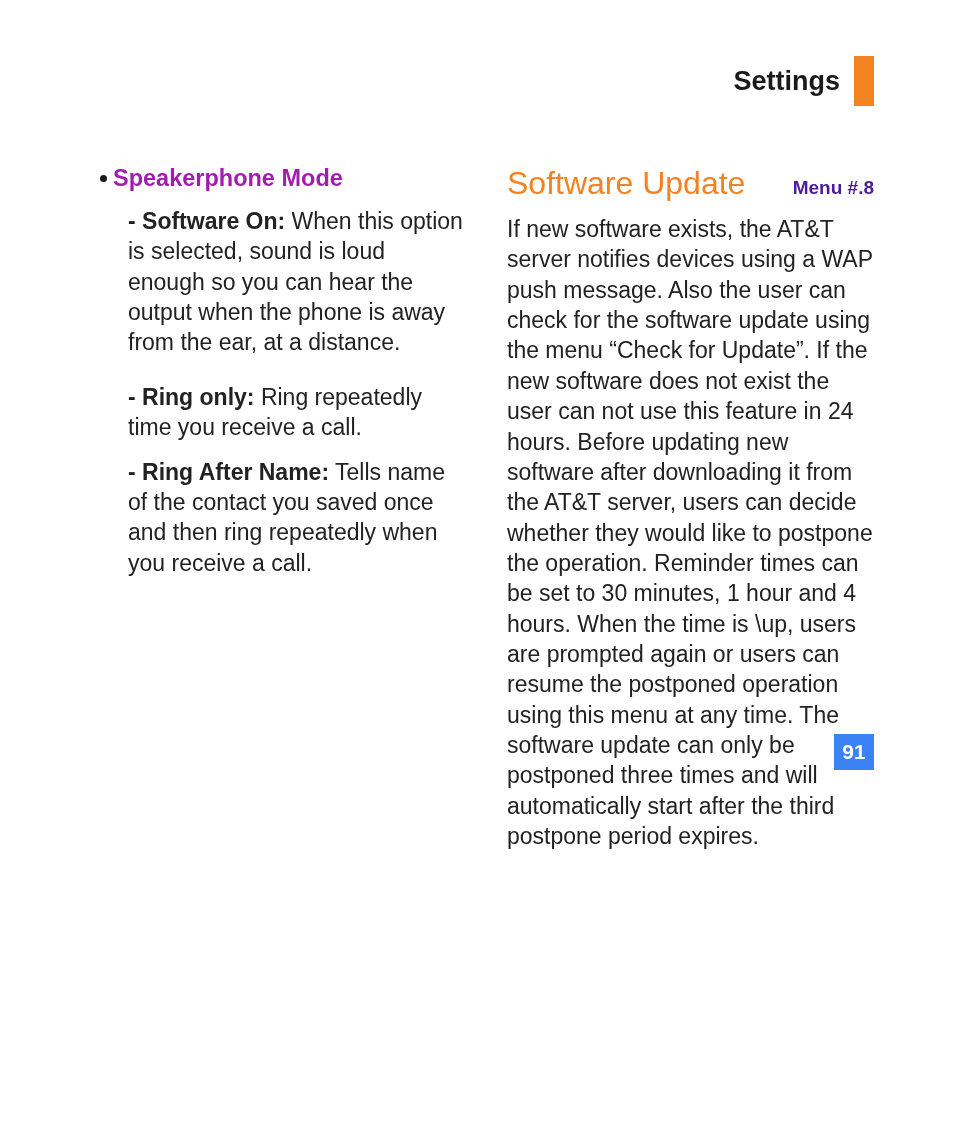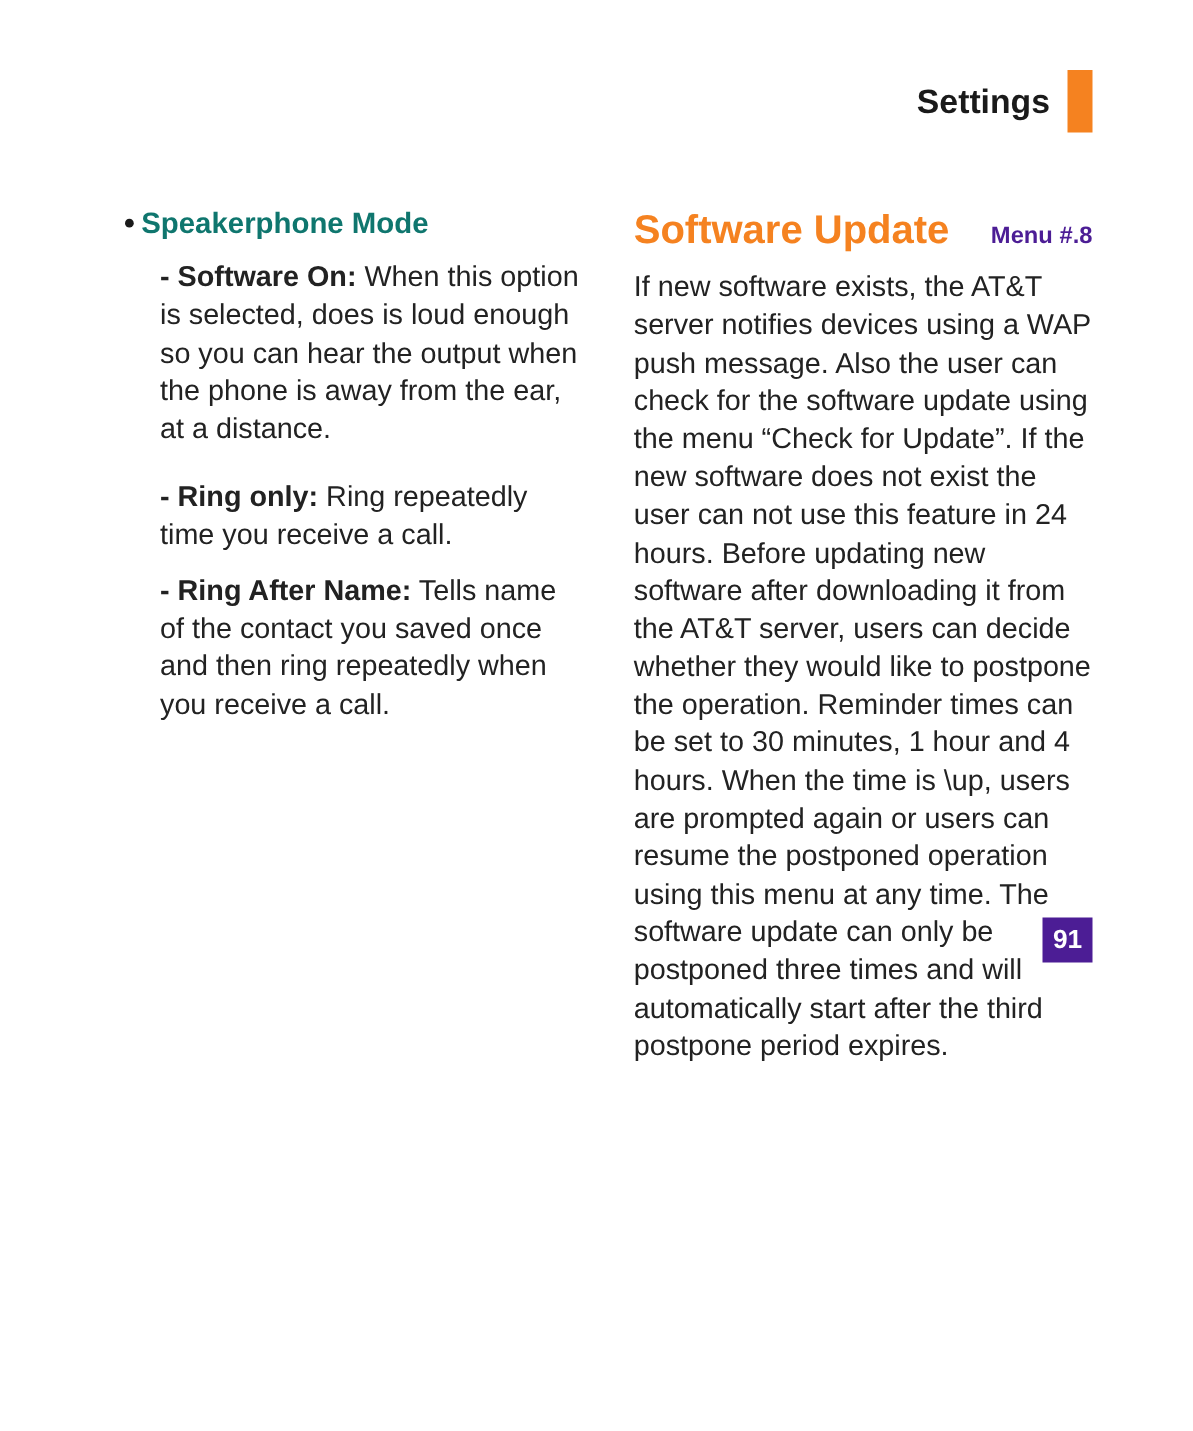--- a/index.html
+++ b/index.html
@@ -51,21 +51,21 @@
   }
   .bullet-block {
     margin-bottom: 24px;
   }
   .bullet-title {
     font-weight: 700;
     font-size: 23.5px;
     margin-bottom: 14px;
     margin-left: 0px;
     letter-spacing: 0px;
-    color:#0f766e;
+    color:#a21caf;
     font-stretch: semi-condensed;
   }
   .bullet-title .dot {
     display:inline-block;
     vertical-align: middle;
     width:7px;height:7px;border-radius:50%;background:#1a1a1a;margin-right:6px;margin-bottom:3px;
   }
   .sub-list {
     margin-left: 28px;
   }
@@ -82,21 +82,21 @@
   .sub-item .label {
     font-weight:700;
   }
   .section-heading-row {
     display:flex;
     align-items: baseline;
     justify-content: space-between;
     margin-bottom: 12px;
   }
   .section-heading {
-    font-weight:700;
+    font-weight:400;
     font-size:32px;
     color:#f58220;
     letter-spacing:0px;
     font-stretch: semi-condensed;
   }
   .menu-ref {
     font-weight:700;
     font-size:19px;
     color:#4c1d95;
     font-stretch: semi-condensed;
@@ -106,21 +106,21 @@
     line-height:1.32;
     color:#222;
     font-stretch: semi-condensed;
   }
   .page-number {
     position:absolute;
     bottom:40px;
     right:80px;
     width:40px;
     height:36px;
-    background:#4c1d95;
+    background:#3b82f6;
     color:#fff;
     font-weight:700;
     font-size:21px;
     display:flex;
     align-items:center;
     justify-content:center;
   }
 </style>
 </head>
 <body>
@@ -135,21 +135,21 @@
   <div class="columns">
 
     <div class="col">
 
       <div class="bullet-block">
         <div class="bullet-title">
           <span class="dot"></span><span>Speakerphone Mode</span>
         </div>
         <div class="sub-list">
           <div class="sub-item">
-            <span class="dash">- </span><span class="label">Software On:</span><span> When this option is selected, does is loud enough so you can hear the output when the phone is away from the ear, at a distance.</span>
+            <span class="dash">- </span><span class="label">Software On:</span><span> When this option is selected, sound is loud enough so you can hear the output when the phone is away from the ear, at a distance.</span>
           </div>
         </div>
       </div>
 
       <div class="bullet-block">
         <div class="sub-list">
           <div class="sub-item">
             <span class="dash">- </span><span class="label">Ring only:</span><span> Ring repeatedly time you receive a call.</span>
           </div>
           <div class="sub-item">

